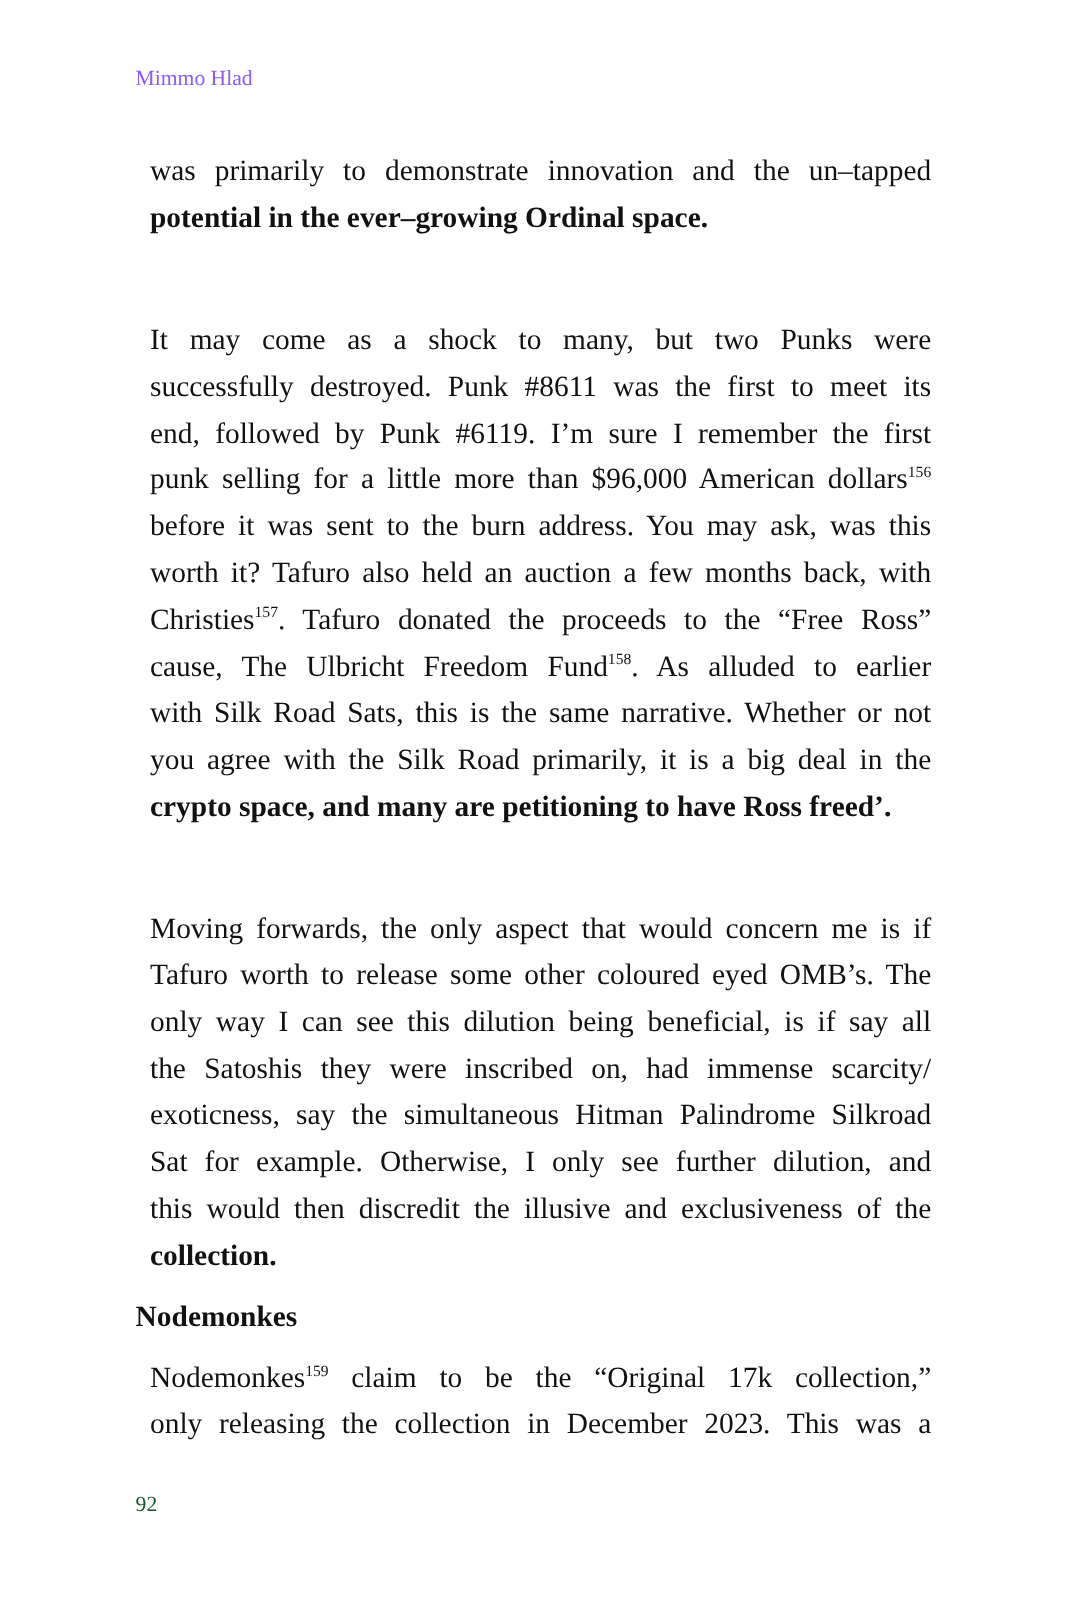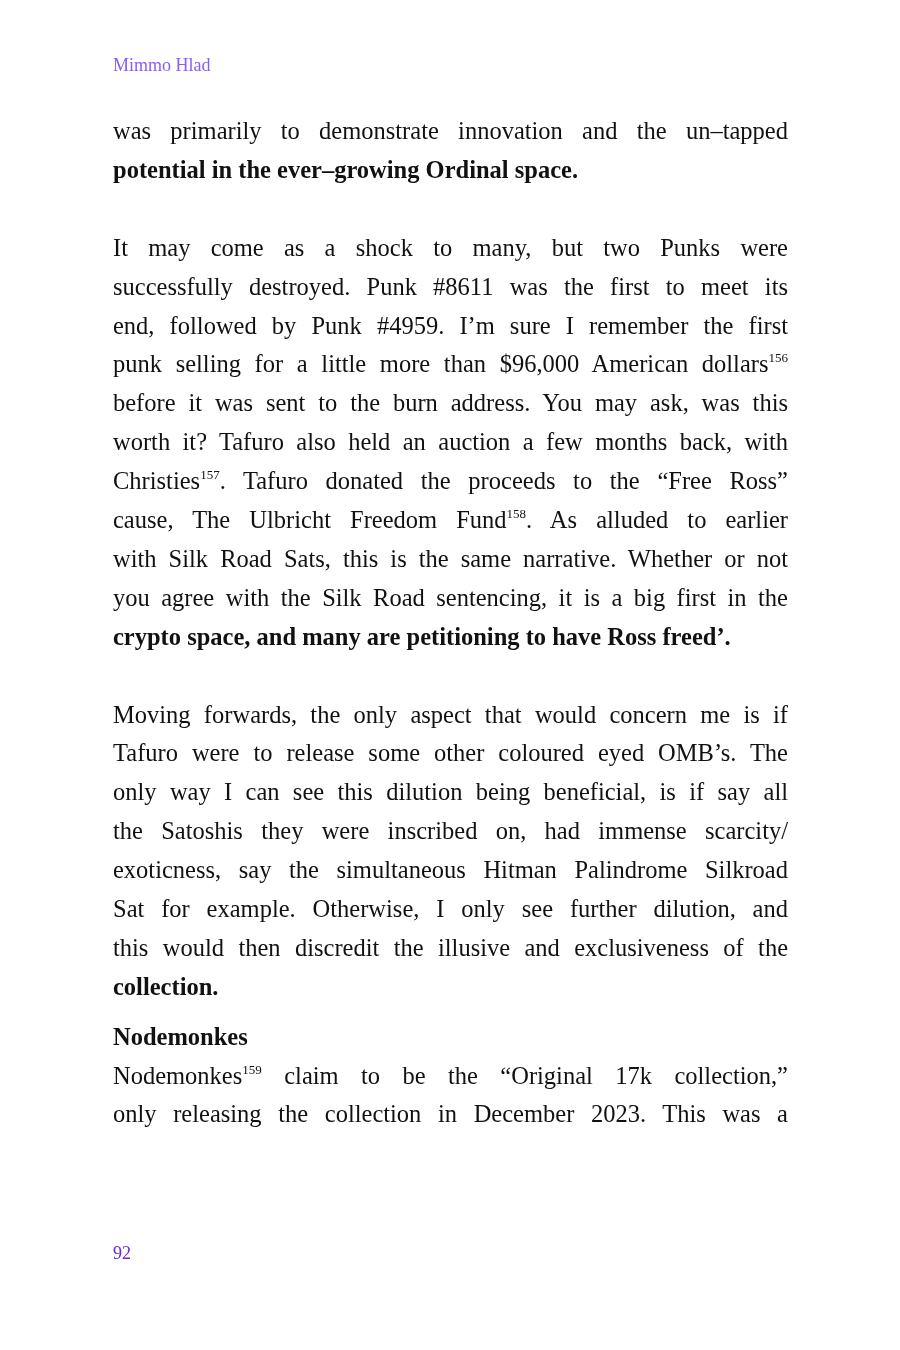--- a/index.html
+++ b/index.html
@@ -1,21 +1,21 @@
 <!DOCTYPE html>
 <html><head>
 <meta charset="utf-8">
 <style>
   html, body { margin: 0; padding: 0; background: #ffffff; }
   body { width: 900px; height: 1350px; position: relative; overflow: hidden;
          font-family: "Liberation Serif", "DejaVu Serif", serif; color: #111; }
   .running-head { position: absolute; left: 113px; top: 55px; font-size: 18px; color: #8b5cf6; }
-  .page-number { position: absolute; left: 113px; top: 1243px; font-size: 18px; color: #6d28d9; }
+  .page-number { position: absolute; left: 113px; top: 1243px; font-size: 18px; color: #14532d; }
   .body-text { position: absolute; left: 113px; top: 112px; width: 675px; }
-  .para { margin: 0; }
+  .para { margin: 12px; }
   .line { display: block; height: 38.9px; line-height: 38.9px; font-size: 24.5px;
           text-align: justify; text-align-last: justify; white-space: nowrap; overflow: visible; }
   .line.last { text-align-last: left; font-weight: bold; }
   .gap { height: 39px; }
   .heading { font-weight: bold; font-size: 24.5px; height: 38.9px; line-height: 38.9px; margin-top: 11px; }
   sup { font-size: 13px; line-height: 0; vertical-align: 0.75em; }
 </style>
 </head>
 <body>
 
@@ -25,35 +25,35 @@
 
   <p class="para">
     <span class="line">was primarily to demonstrate innovation and the un–tapped</span>
     <span class="line last">potential in the ever–growing Ordinal space.</span>
   </p>
   <div class="gap"></div>
 
   <p class="para">
     <span class="line">It may come as a shock to many, but two Punks were</span>
     <span class="line">successfully destroyed. Punk #8611 was the first to meet its</span>
-    <span class="line">end, followed by Punk #4959. I’m sure I remember the first</span>
+    <span class="line">end, followed by Punk #6119. I’m sure I remember the first</span>
     <span class="line"><span>punk selling for a little more than $96,000 American dollars</span><sup>156</sup></span>
     <span class="line">before it was sent to the burn address. You may ask, was this</span>
     <span class="line">worth it? Tafuro also held an auction a few months back, with</span>
     <span class="line"><span>Christies</span><sup>157</sup><span>. Tafuro donated the proceeds to the “Free Ross”</span></span>
     <span class="line"><span>cause, The Ulbricht Freedom Fund</span><sup>158</sup><span>. As alluded to earlier</span></span>
     <span class="line">with Silk Road Sats, this is the same narrative. Whether or not</span>
-    <span class="line">you agree with the Silk Road sentencing, it is a big first in the</span>
+    <span class="line">you agree with the Silk Road primarily, it is a big deal in the</span>
     <span class="line last">crypto space, and many are petitioning to have Ross freed’.</span>
   </p>
   <div class="gap"></div>
 
   <p class="para">
     <span class="line">Moving forwards, the only aspect that would concern me is if</span>
-    <span class="line">Tafuro were to release some other coloured eyed OMB’s. The</span>
+    <span class="line">Tafuro worth to release some other coloured eyed OMB’s. The</span>
     <span class="line">only way I can see this dilution being beneficial, is if say all</span>
     <span class="line">the Satoshis they were inscribed on, had immense scarcity/</span>
     <span class="line">exoticness, say the simultaneous Hitman Palindrome Silkroad</span>
     <span class="line">Sat for example. Otherwise, I only see further dilution, and</span>
     <span class="line">this would then discredit the illusive and exclusiveness of the</span>
     <span class="line last">collection.</span>
   </p>
 
   <div class="heading">Nodemonkes</div>
 

